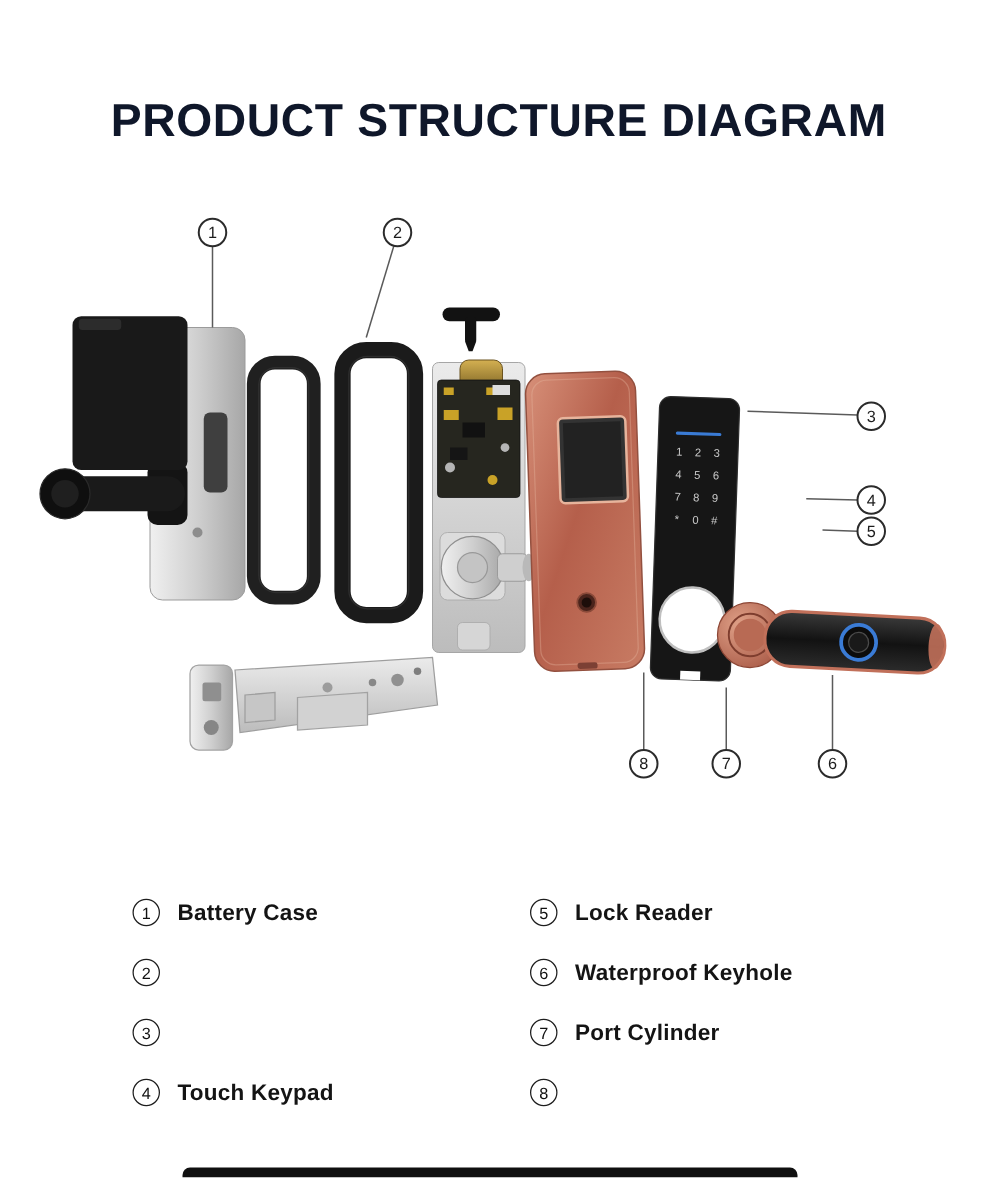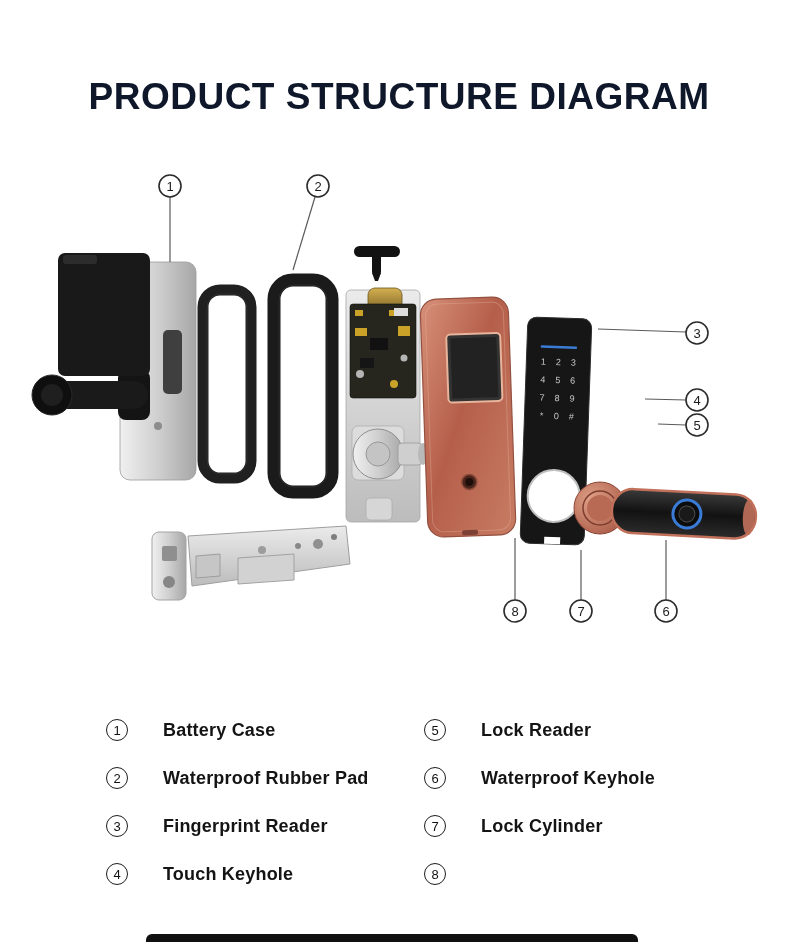--- a/index.html
+++ b/index.html
@@ -19,21 +19,21 @@
   .callout-circle{fill:#ffffff;stroke:#2b2b2b;stroke-width:1.6;}
   .legend{position:absolute;top:706px;left:106px;width:642px;display:flex;}
   .legend-col{width:318px;}
   .legend-col.right{flex:1;}
   .legend-item{height:48px;display:flex;align-items:center;gap:14px;}
   .badge{
     width:22px;height:22px;border:1.5px solid #1d1d1d;border-radius:50%;
     display:flex;align-items:center;justify-content:center;
     font-size:13px;color:#111;flex:0 0 auto;box-sizing:border-box;
   }
-  .lbl{font-size:18px;font-weight:bold;color:#141414;letter-spacing:.2px;margin-left:21px;}
+  .lbl{font-size:18px;font-weight:bold;color:#141414;letter-spacing:.2px;}
   .peek{
     position:absolute;left:146px;top:934px;width:492px;height:8px;
     background:#101010;border-radius:6px 6px 0 0;
   }
 </style>
 </head>
 <body>
 
 <h1 class="title">PRODUCT STRUCTURE DIAGRAM</h1>
 
@@ -226,43 +226,41 @@
 </div>
 
 <div class="legend">
   <div class="legend-col">
     <div class="legend-item">
       <span class="badge">1</span>
       <span class="lbl">Battery Case</span>
     </div>
     <div class="legend-item">
       <span class="badge">2</span>
-      <span class="lbl">Waterproof Rubber Pad</span>
     </div>
     <div class="legend-item">
       <span class="badge">3</span>
-      <span class="lbl">Fingerprint Reader</span>
     </div>
     <div class="legend-item">
       <span class="badge">4</span>
-      <span class="lbl">Touch Keyhole</span>
+      <span class="lbl">Touch Keypad</span>
     </div>
   </div>
   <div class="legend-col right">
     <div class="legend-item">
       <span class="badge">5</span>
       <span class="lbl">Lock Reader</span>
     </div>
     <div class="legend-item">
       <span class="badge">6</span>
       <span class="lbl">Waterproof Keyhole</span>
     </div>
     <div class="legend-item">
       <span class="badge">7</span>
-      <span class="lbl">Lock Cylinder</span>
+      <span class="lbl">Port Cylinder</span>
     </div>
     <div class="legend-item">
       <span class="badge">8</span>
     </div>
   </div>
 </div>
 
 <div class="peek"></div>
 
 </body></html>

